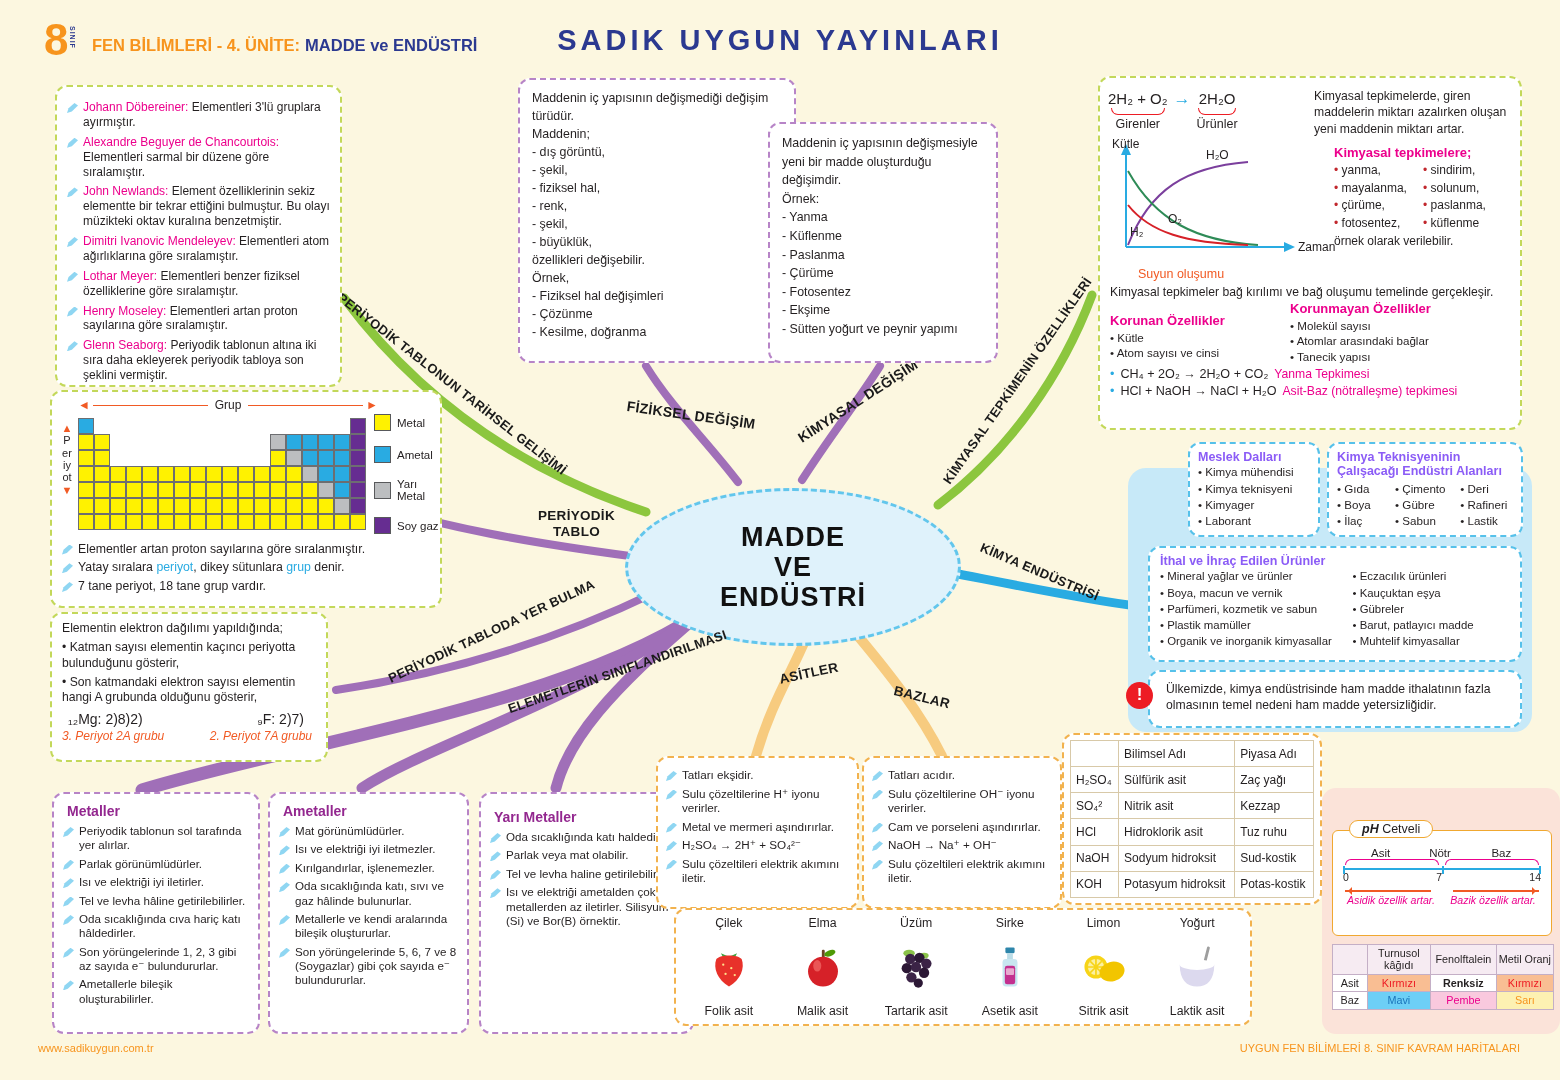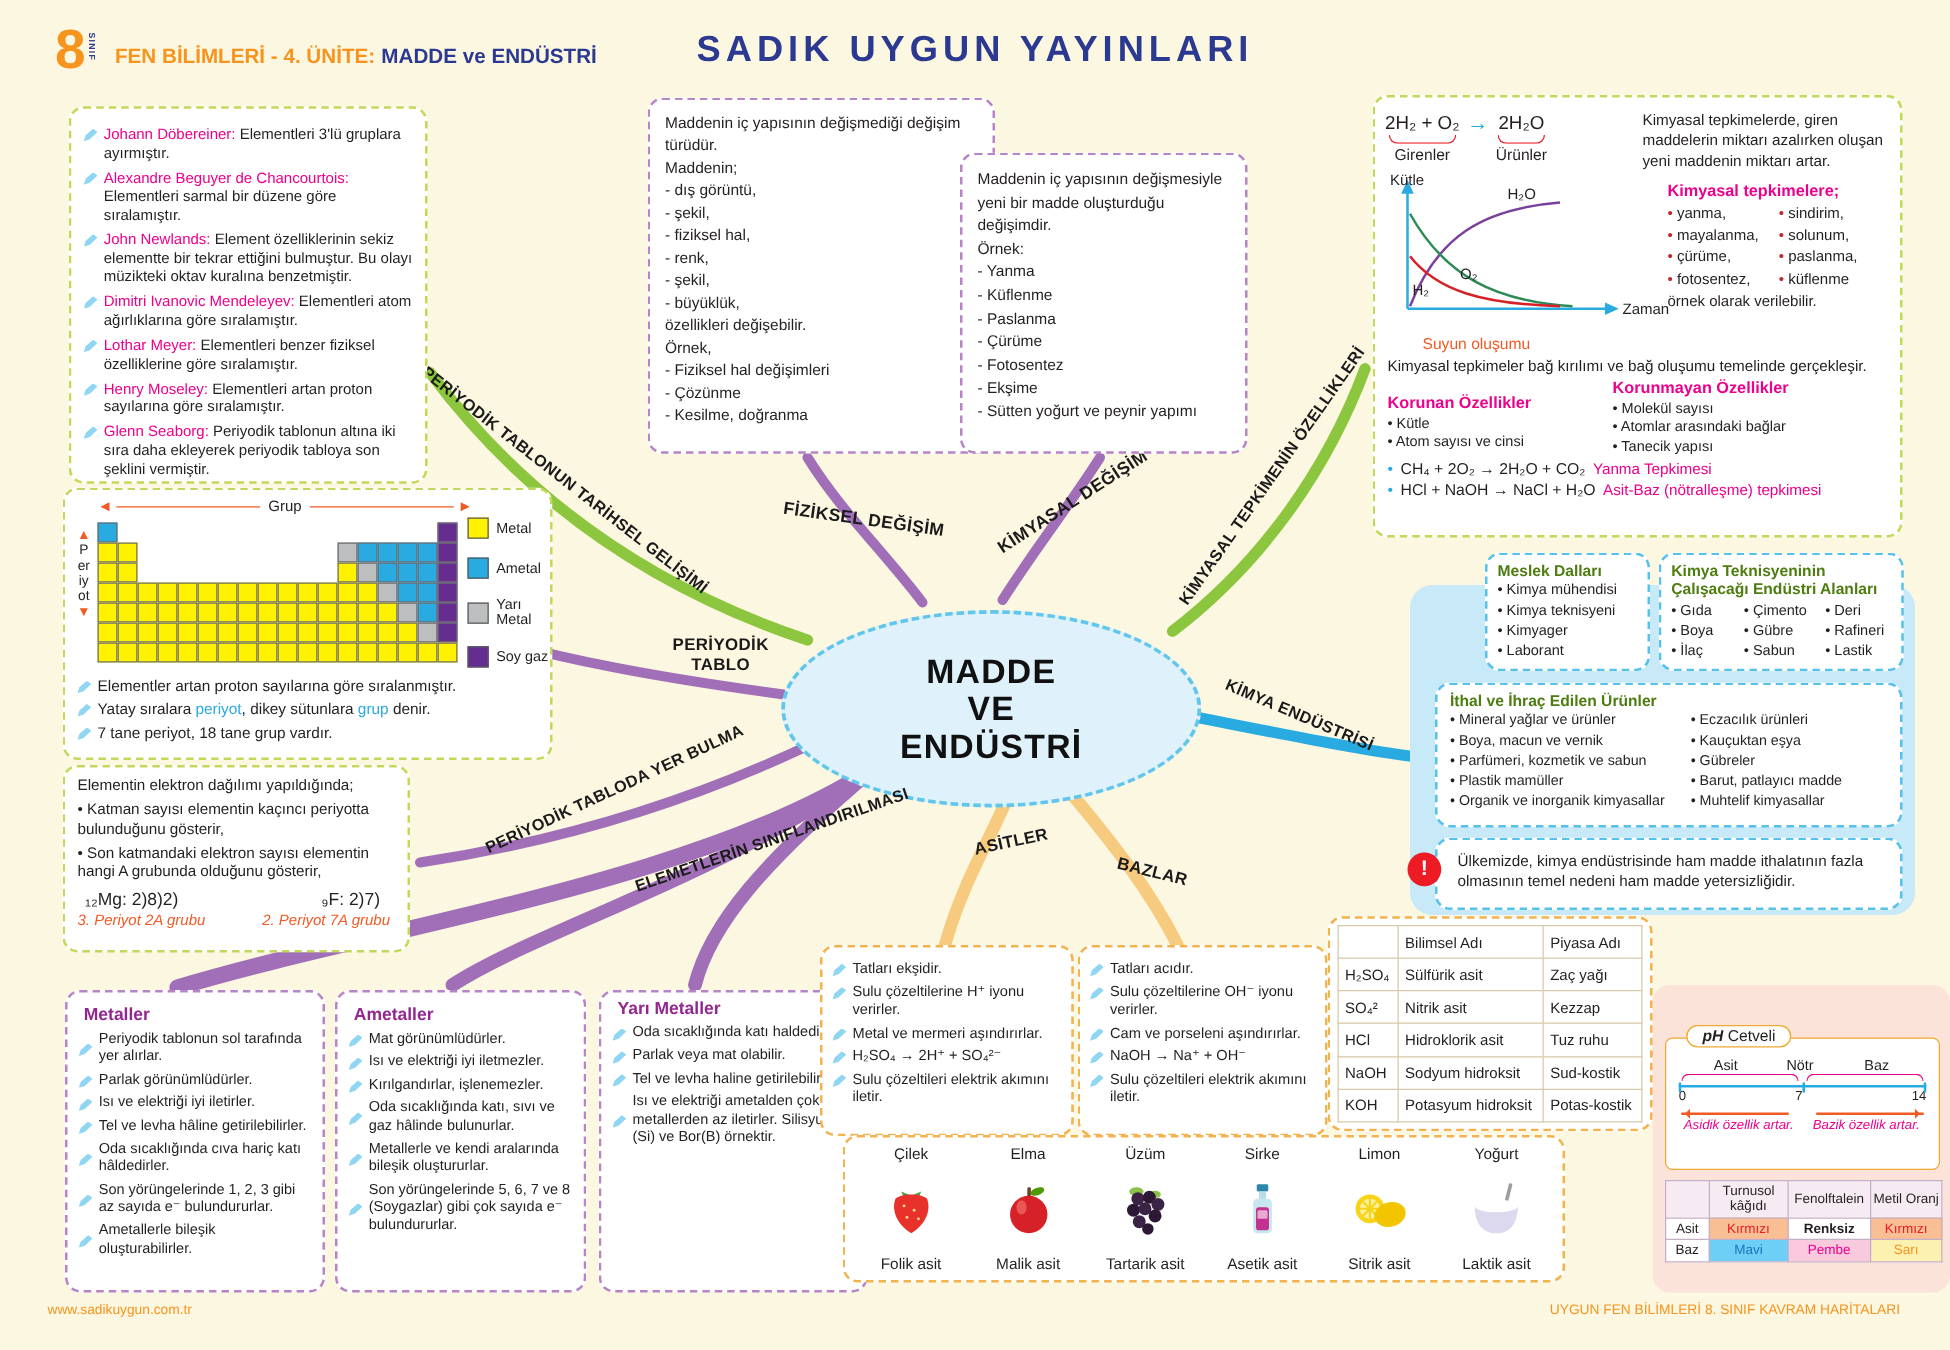--- a/index.html
+++ b/index.html
@@ -53,22 +53,22 @@
   
   #ebox{left:50px;top:612px;width:278px;height:150px;padding:7px 10px;font-size:12.2px;line-height:1.3;}
   #ebox .bl1{margin-top:3px;}
   #ebox .bl1::before{content:"• ";}
   .econf{display:flex;justify-content:space-between;padding:4px 12px 0 6px;font-size:14px;}
   .eres{display:flex;justify-content:space-between;padding:1px 4px 0 0;font-size:12px;font-style:italic;color:#F15A24;}
   
   .mt-title{color:#93278F;font-weight:bold;font-size:14px;margin:2px 0 5px 4px;}
   #metals{left:52px;top:792px;width:208px;height:242px;padding:7px 9px;}
   #nonmetals{left:268px;top:792px;width:201px;height:242px;padding:7px 9px;}
-  #metalloids{left:479px;top:792px;width:215px;height:242px;padding:2px 9px;}
-  #metals .it,#nonmetals .it,#metalloids .it{font-size:11.6px;margin:4px 0;align-items:center;}
+  #metalloids{left:479px;top:792px;width:215px;height:242px;padding:13px 9px;}
+  #metals .it,#nonmetals .it,#metalloids .it{font-size:11.6px;margin:4px 0;}
   
   #phys{left:518px;top:78px;width:278px;height:285px;padding:10px 12px;font-size:12.4px;line-height:1.45;}
   #chem{left:768px;top:122px;width:230px;height:241px;padding:10px 12px;font-size:12.4px;line-height:1.5;}
   
   #rx{left:1098px;top:76px;width:424px;height:354px;padding:6px 8px;}
   .rx-top{display:flex;gap:8px;}
   .rx-eqrow{display:flex;align-items:flex-start;width:198px;padding-top:6px;}
   .rx-col{display:flex;flex-direction:column;align-items:center;}
   .rx-f{font-size:15px;}
   .brace{width:88%;height:6px;border:1.6px solid #ED1C24;border-top:none;border-radius:0 0 9px 9px;margin-top:1px;}
@@ -89,21 +89,21 @@
   .rx-two{display:flex;padding:0 2px;}
   .rx-two .c1{width:45%;margin-top:12px;} .rx-two .c2{flex:1;}
   .rx-two .li{font-size:11.6px;line-height:1.3;}
   .rx-two .li::before{content:"• ";}
   .rx-eqline{display:flex;align-items:baseline;gap:6px;padding:3px 2px 0;font-size:12.6px;}
   .rx-eqline .bu{color:#29ABE2;}
   .rx-eqline .lab{color:#EC008C;font-size:12.2px;}
   
   #panel-blue{left:1128px;top:468px;width:404px;height:264px;background:#C7E9F8;}
   #careers{left:1188px;top:442px;width:132px;height:95px;padding:6px 8px;}
-  #careers .ttl,.b-ttl{color:#4d7c0f;font-weight:bold;font-size:12.5px;line-height:1.15;}
+  #careers .ttl,.b-ttl{color:#8b5cf6;font-weight:bold;font-size:12.5px;line-height:1.15;}
   #careers .li,#areas .li,#trade .li{font-size:11.6px;line-height:1.4;}
   #careers .li::before,#areas .li::before,#trade .li::before{content:"• ";}
   #areas{left:1327px;top:442px;width:196px;height:95px;padding:6px 8px;}
   #areas .grid{display:grid;grid-template-columns:33% 37% 30%;margin-top:2px;}
   #trade{left:1148px;top:546px;width:374px;height:116px;padding:6px 10px;}
   #trade .cols{display:flex;}
   #trade .cols>div:first-child{width:55%;} #trade .cols>div:last-child{flex:1;}
   #trade .li{font-size:11.4px;line-height:1.42;}
   #note-box{left:1148px;top:670px;width:374px;height:58px;padding:9px 12px 6px 16px;font-size:12.2px;line-height:1.35;}
   #warn{position:absolute;left:1126px;top:682px;width:27px;height:27px;border-radius:50%;background:#ED1C24;color:#fff;

